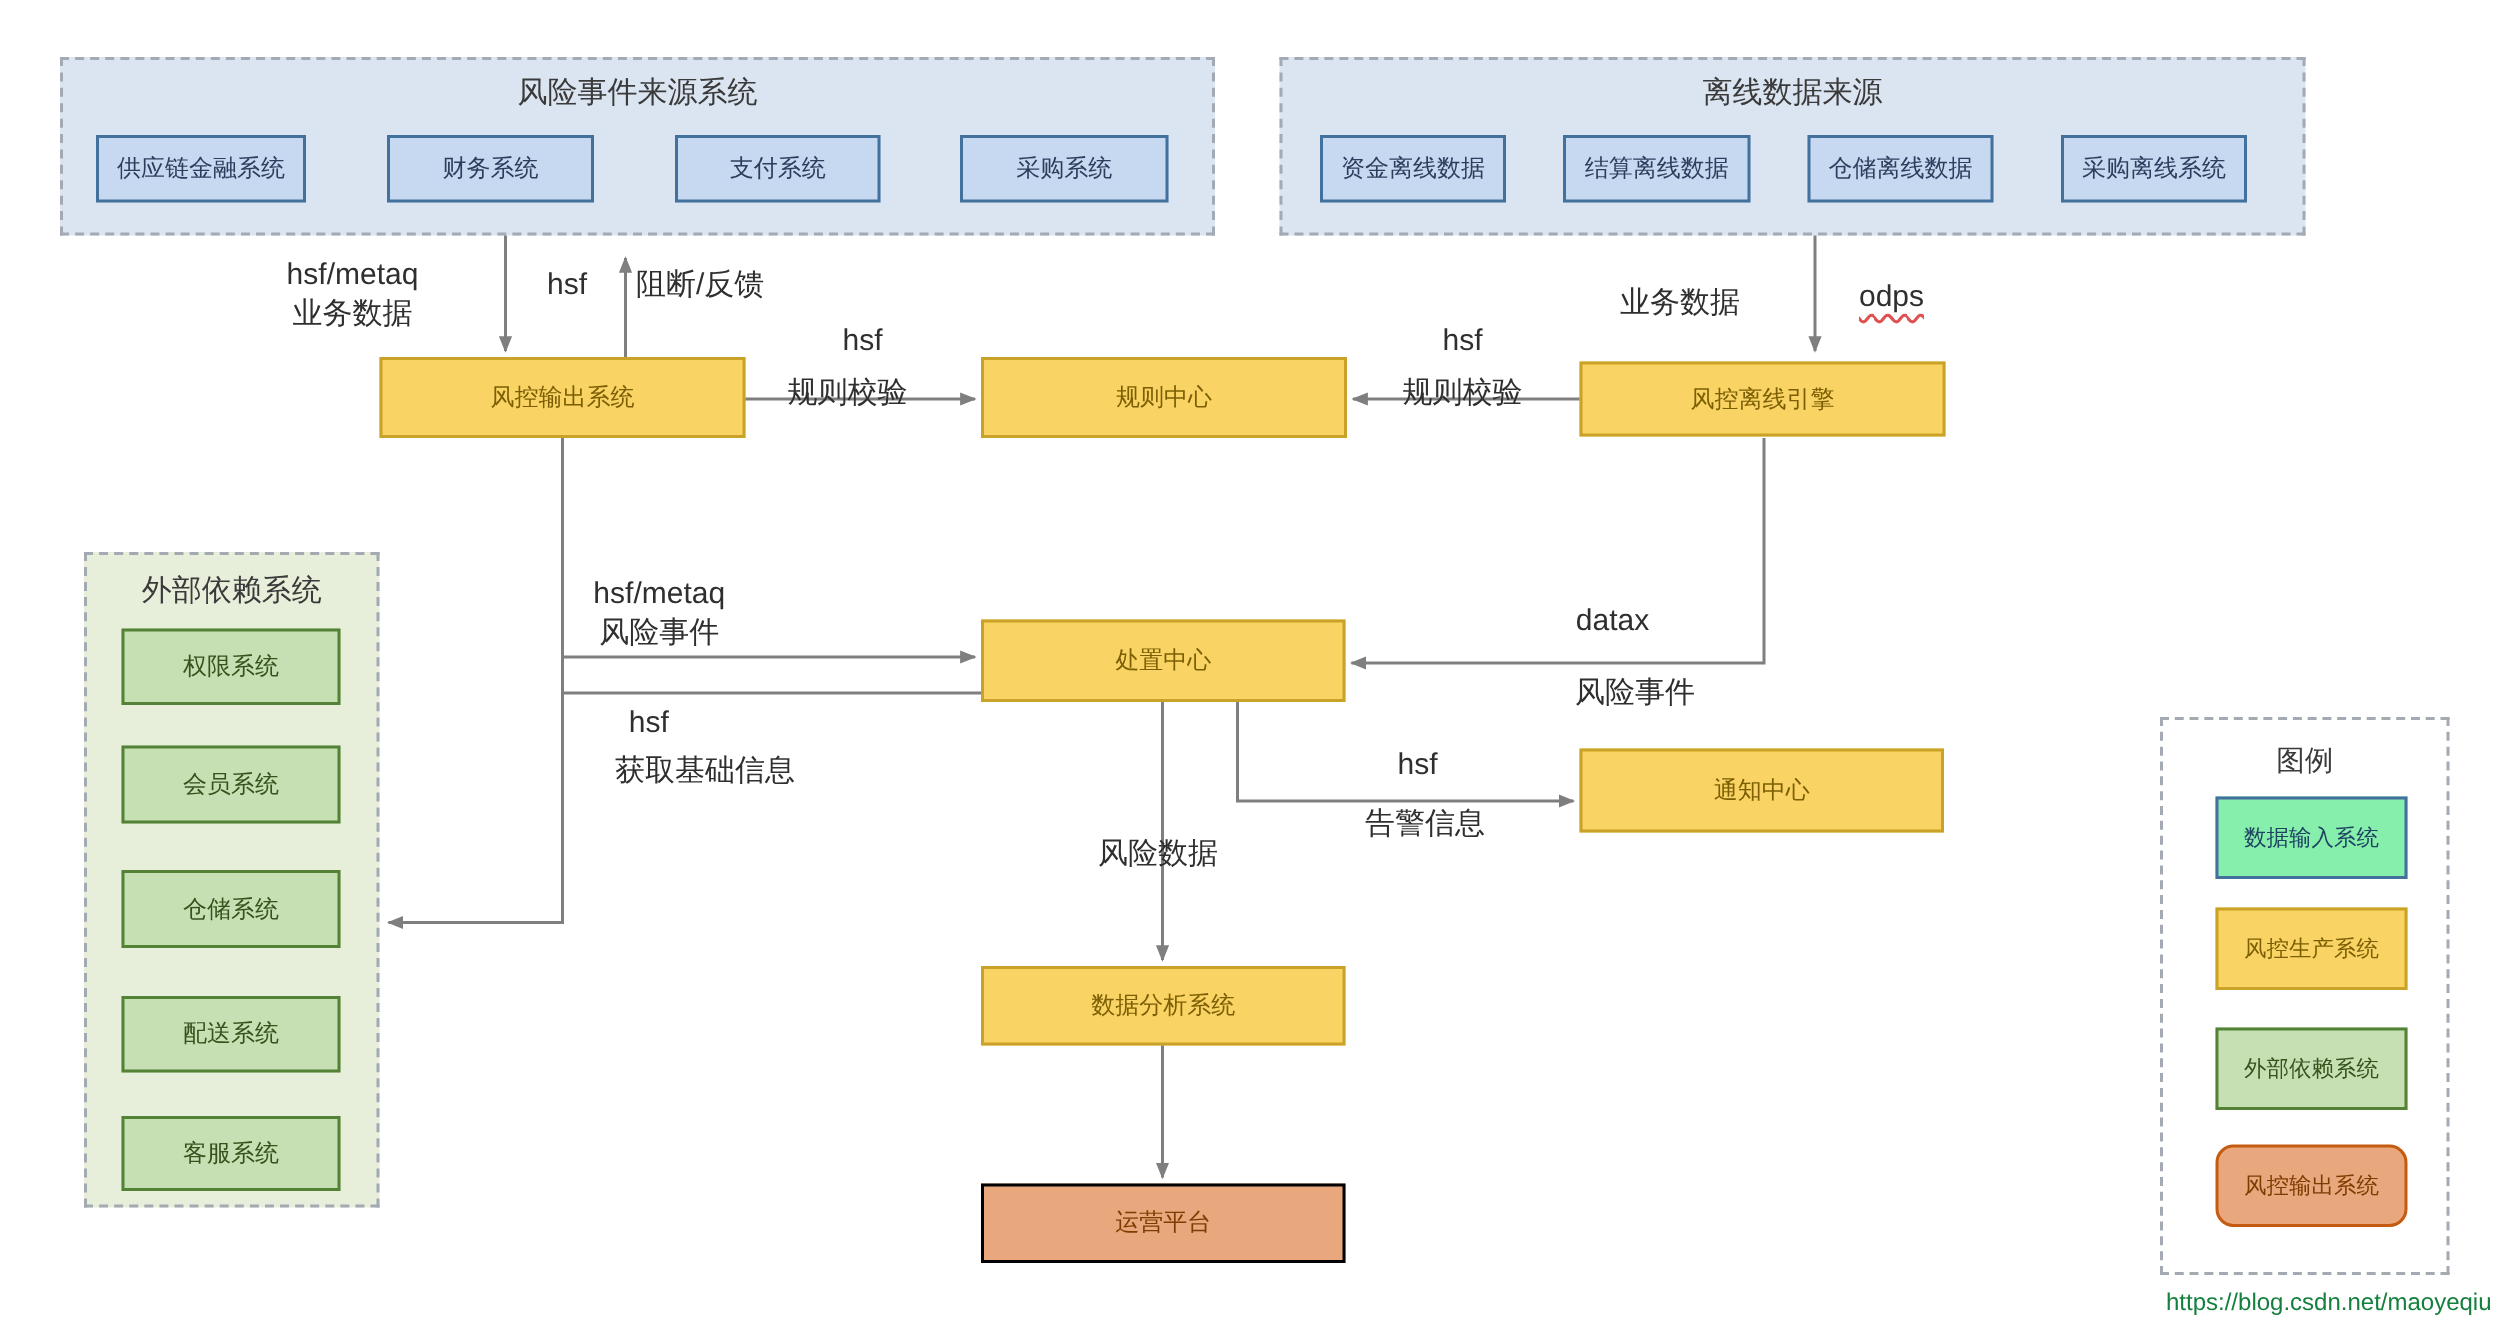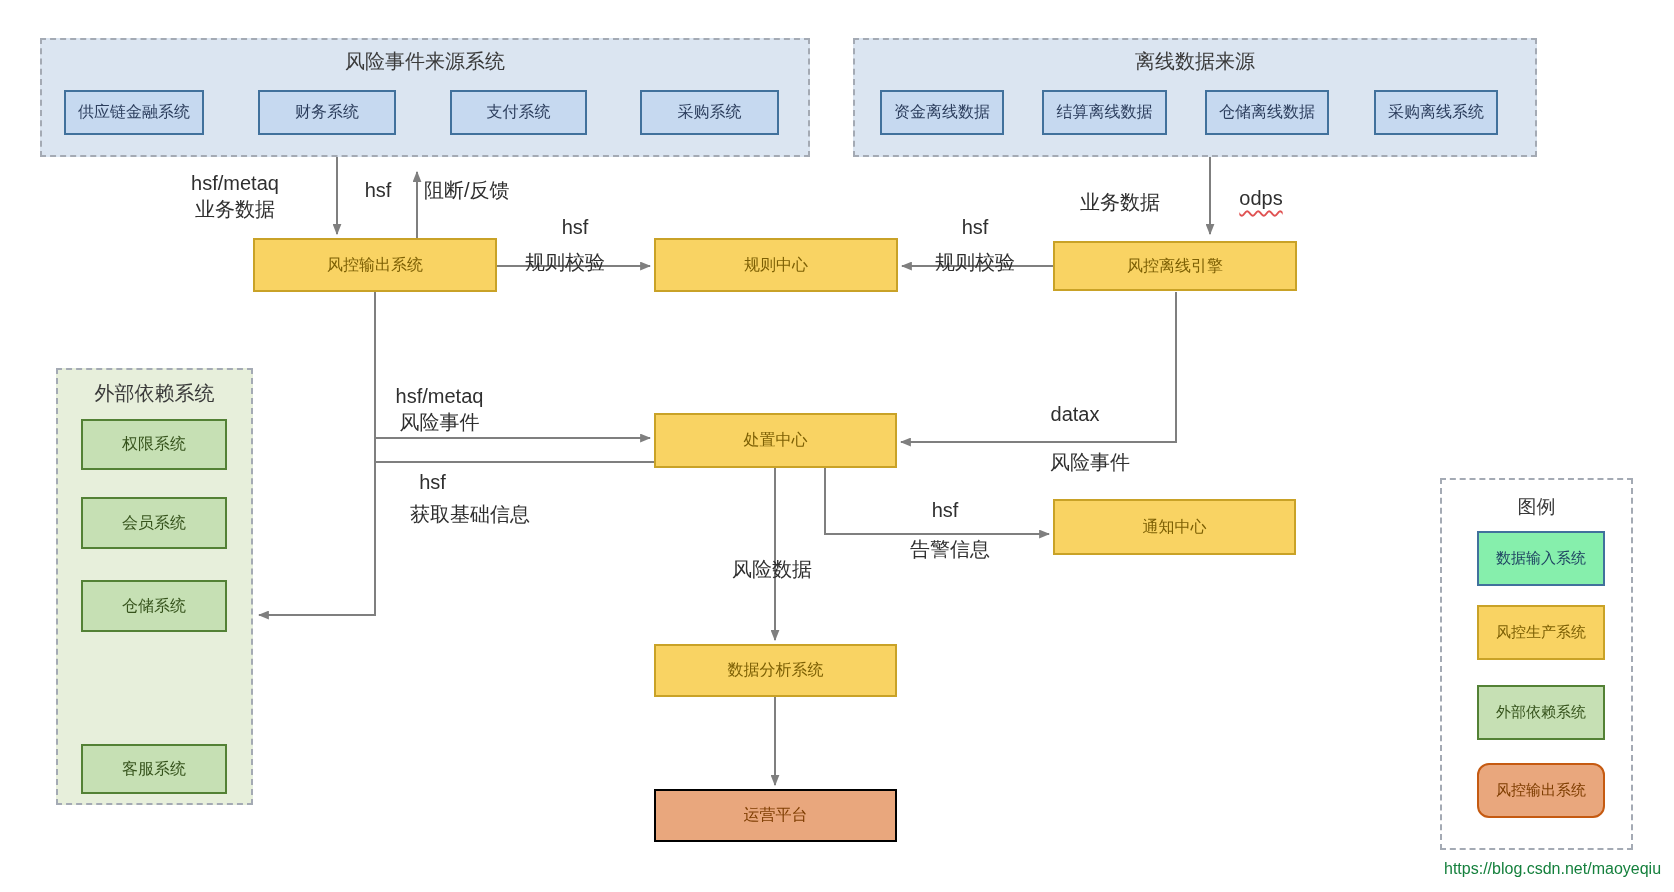--- a/index.html
+++ b/index.html
@@ -46,20 +46,21 @@
     <div class="node n-blue" style="left:187px;top:50px;width:125px;height:45px;">结算离线数据</div>
     <div class="node n-blue" style="left:350px;top:50px;width:124px;height:45px;">仓储离线数据</div>
     <div class="node n-blue" style="left:519px;top:50px;width:124px;height:45px;">采购离线系统</div>
   </div>
 
   <div class="container c-green" style="left:56px;top:368px;width:197px;height:437px;">
     <div class="ctitle" style="top:10px;">外部依赖系统</div>
     <div class="node n-green" style="left:23px;top:49px;width:146px;height:51px;">权限系统</div>
     <div class="node n-green" style="left:23px;top:127px;width:146px;height:52px;">会员系统</div>
     <div class="node n-green" style="left:23px;top:210px;width:146px;height:52px;">仓储系统</div>
+    <div class="node n-green" style="left:23px;top:294px;width:146px;height:51px;">配送系统</div>
     <div class="node n-green" style="left:23px;top:374px;width:146px;height:50px;">客服系统</div>
   </div>
 
   <div class="node n-yellow" style="left:253px;top:238px;width:244px;height:54px;">风控输出系统</div>
   <div class="node n-yellow" style="left:654px;top:238px;width:244px;height:54px;">规则中心</div>
   <div class="node n-yellow" style="left:1053px;top:241px;width:244px;height:50px;">风控离线引擎</div>
   <div class="node n-yellow" style="left:654px;top:413px;width:243px;height:55px;">处置中心</div>
   <div class="node n-yellow" style="left:1053px;top:499px;width:243px;height:56px;">通知中心</div>
   <div class="node n-yellow" style="left:654px;top:644px;width:243px;height:53px;">数据分析系统</div>
 

